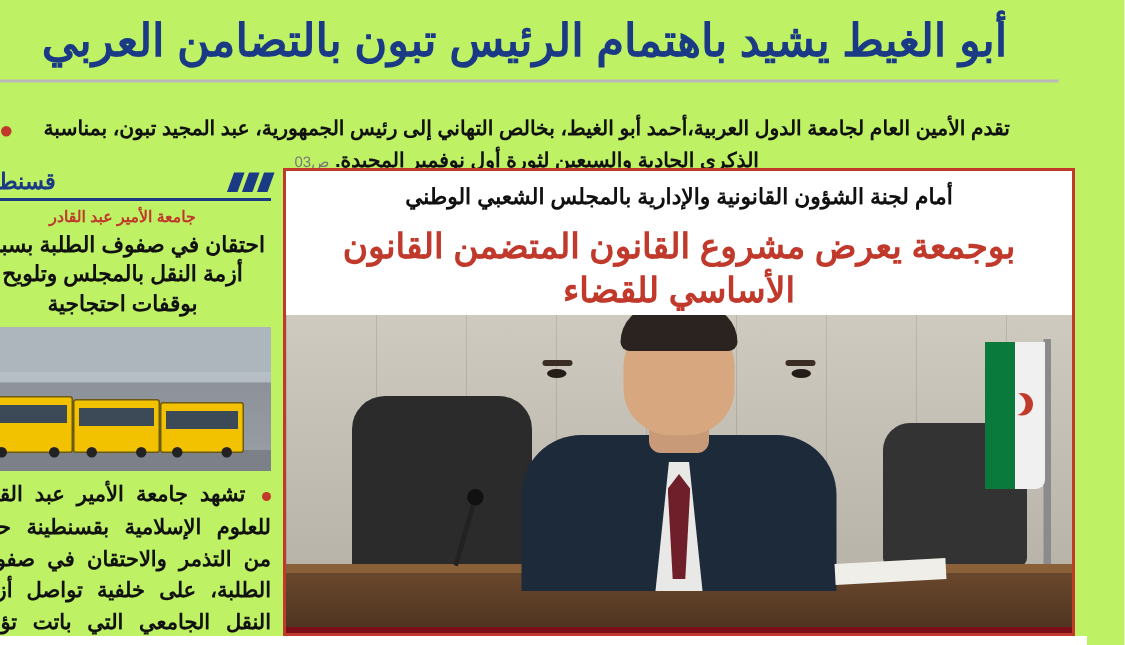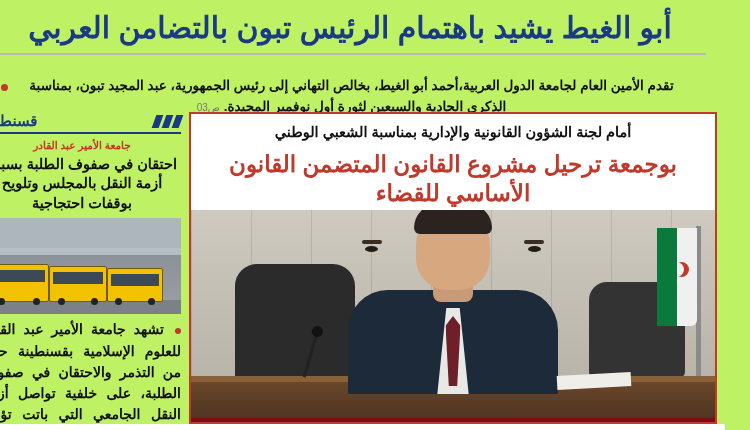--- a/index.html
+++ b/index.html
@@ -455,22 +455,22 @@
 
     <div class="body-copy">
       <span class="bullet"></span>
       <span>تشهد جامعة الأمير عبد القادر للعلوم الإسلامية بقسنطينة حالة من التذمر والاحتقان في صفوف الطلبة، على خلفية تواصل أزمة النقل الجامعي التي باتت تؤرق لبنات منهم يومية خاصة في ظل توقف ترحيل مرحلي وغياب بدائل فعالة تضمن تنظيم وظروف لائقة وآمنة.</span>
     </div>
     <div class="page-ref">ص07</div>
 
   </div>
 
   <div class="main-box">
-    <div class="deck">أمام لجنة الشؤون القانونية والإدارية بمناسبة الشعبي الوطني</div>
-    <div class="title">بوجمعة ترحيل مشروع القانون المتضمن القانون الأساسي للقضاء</div>
+    <div class="deck">أمام لجنة الشؤون القانونية والإدارية بالمجلس الشعبي الوطني</div>
+    <div class="title">بوجمعة يعرض مشروع القانون المتضمن القانون الأساسي للقضاء</div>
 
     <div class="photo-main">
       <div class="wall"></div>
       <div class="chair"></div>
       <div class="chair2"></div>
       <div class="flagpole"></div>
       <div class="flag">
           <span class="crescent"></span>
         </div>
       <div class="desk"></div>

